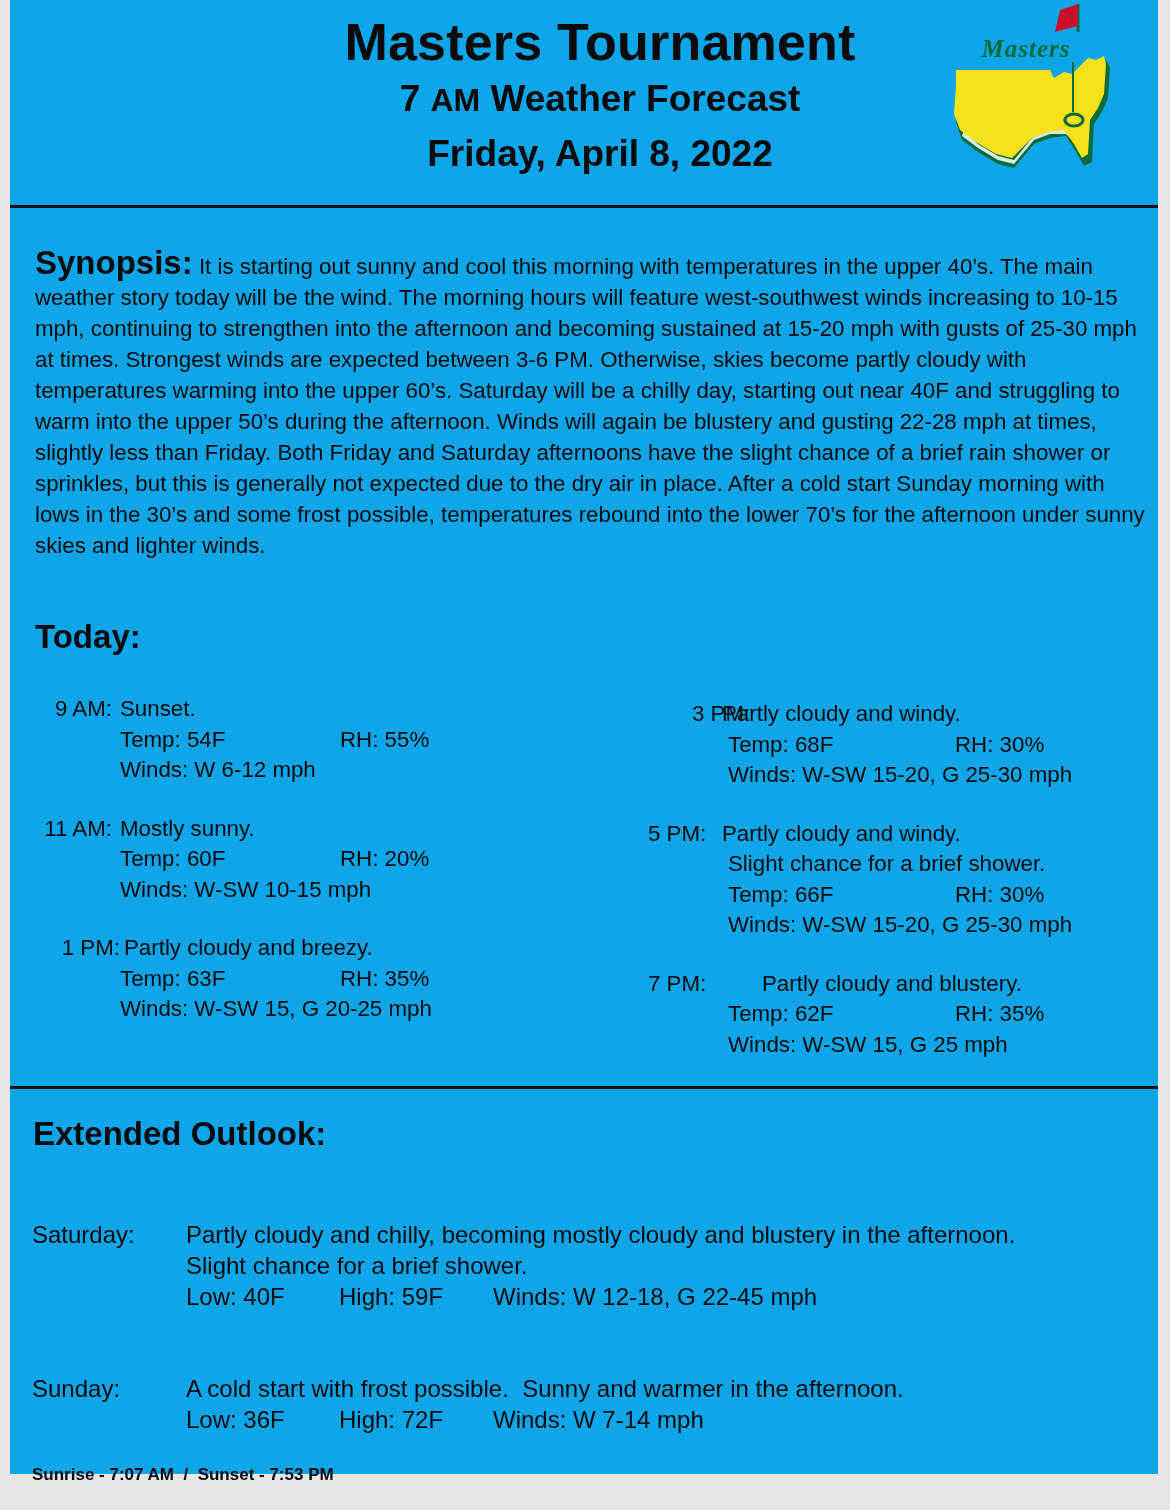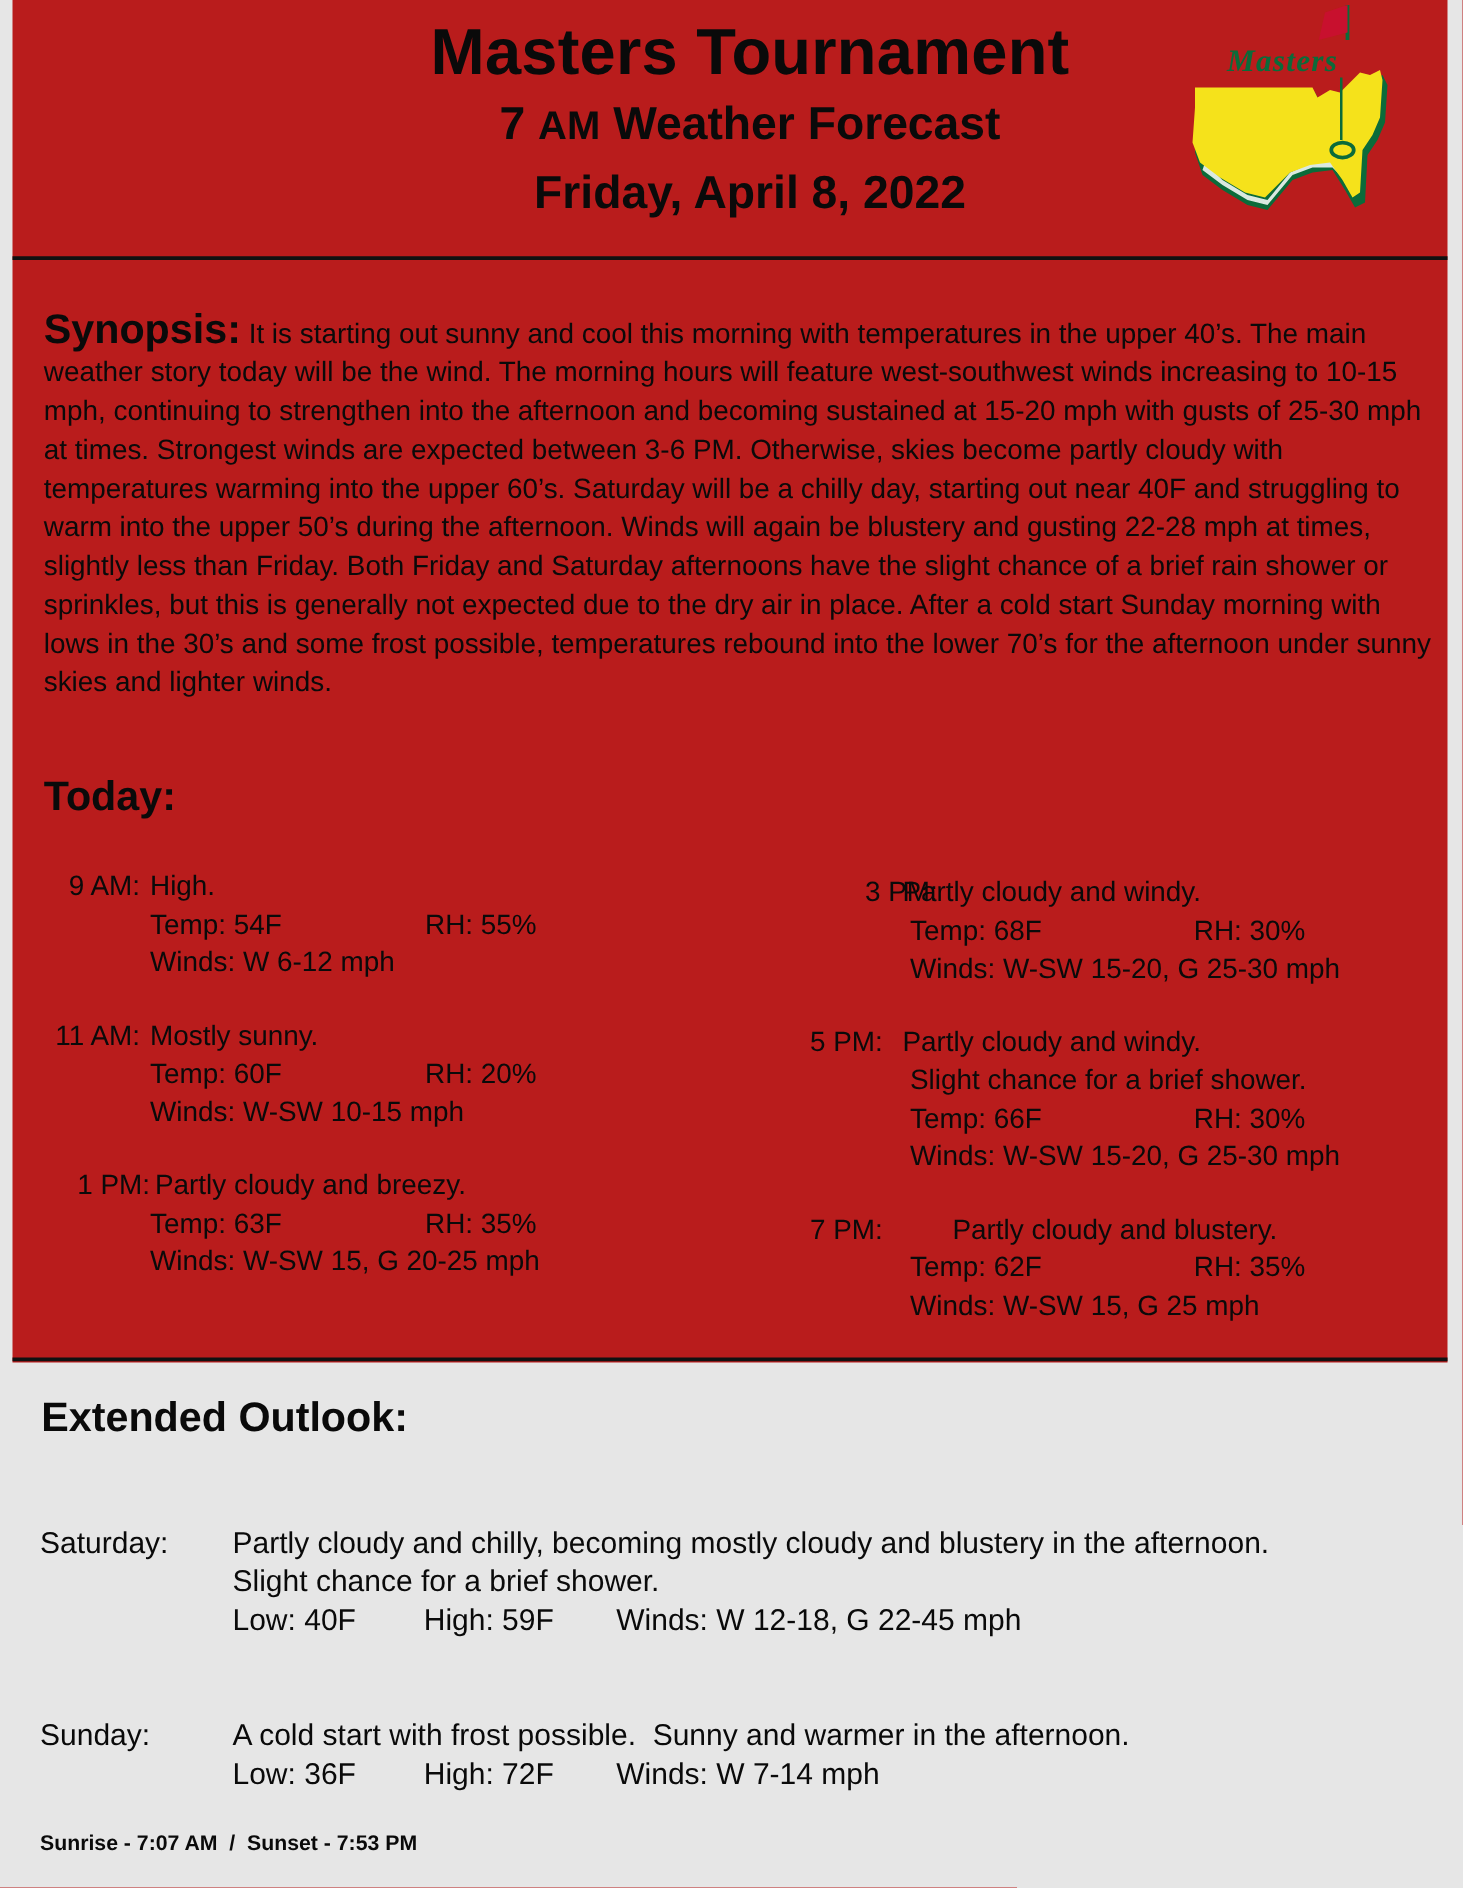--- a/index.html
+++ b/index.html
@@ -5,22 +5,22 @@
   html, body { margin: 0; padding: 0; }
   body {
     width: 1170px; height: 1510px;
     background: #e6e6e6;
     font-family: "Liberation Sans", sans-serif;
     color: #0a0a0a;
     position: relative;
     overflow: hidden;
   }
   .page {
-    position: absolute; left: 10px; top: 0; width: 1148px; height: 1090px;
-    background: #b91c1c;
+    position: absolute; left: 10px; top: 0; width: 1148px; height: 1474px;
+    background: #0ea5e9;
   }
   .header { position: absolute; left: 0; top: 0; width: 1148px; height: 205px; }
   .title-block { position: absolute; left: 190px; top: 12px; width: 800px; text-align: center; }
   .title { font-size: 52px; font-weight: bold; line-height: 60px; letter-spacing: 0.2px; }
   .subtitle { font-size: 37px; font-weight: bold; line-height: 54px; }
   .subtitle .sc { font-size: 32px; }
   .dateline { font-size: 37px; font-weight: bold; line-height: 54px; }
   .logo { position: absolute; left: 932px; top: 2px; width: 170px; height: 172px; }
   .rule { position: absolute; left: 0; width: 1148px; height: 3px; background: #111; }
   .synopsis {
@@ -79,21 +79,21 @@
 
   <div class="synopsis">
     <span class="lbl">Synopsis:</span>
     <span>It is starting out sunny and cool this morning with temperatures in the upper 40’s. The main weather story today will be the wind. The morning hours will feature west-southwest winds increasing to 10-15 mph, continuing to strengthen into the afternoon and becoming sustained at 15-20 mph with gusts of 25-30 mph at times. Strongest winds are expected between 3-6 PM. Otherwise, skies become partly cloudy with temperatures warming into the upper 60’s. Saturday will be a chilly day, starting out near 40F and struggling to warm into the upper 50’s during the afternoon. Winds will again be blustery and gusting 22-28 mph at times, slightly less than Friday. Both Friday and Saturday afternoons have the slight chance of a brief rain shower or sprinkles, but this is generally not expected due to the dry air in place. After a cold start Sunday morning with lows in the 30’s and some frost possible, temperatures rebound into the lower 70’s for the afternoon under sunny skies and lighter winds.</span>
   </div>
 
   <div class="h2" style="left:25px; top:618px;">Today:</div>
 
   <div class="col" style="left:18px; top:694px; width:560px;">
     <div class="entry">
-      <div class="line"><span class="time" style="left:-4px; right:auto; width:92px; text-align:right; padding-right:4px; box-sizing:border-box;">9 AM:</span><span>High.</span></div>
+      <div class="line"><span class="time" style="left:-4px; right:auto; width:92px; text-align:right; padding-right:4px; box-sizing:border-box;">9 AM:</span><span>Sunset.</span></div>
       <div class="sub subrow"><span>Temp: 54F</span><span class="rh">RH: 55%</span></div>
       <div class="sub">Winds: W 6-12 mph</div>
     </div>
     <div class="entry">
       <div class="line"><span class="time" style="left:-4px; right:auto; width:92px; text-align:right; padding-right:4px; box-sizing:border-box;">11 AM:</span><span>Mostly sunny.</span></div>
       <div class="sub subrow"><span>Temp: 60F</span><span class="rh">RH: 20%</span></div>
       <div class="sub">Winds: W-SW 10-15 mph</div>
     </div>
     <div class="entry">
       <div class="line" style="padding-left:96px;"><span class="time" style="left:-4px; right:auto; width:100px; text-align:right; padding-right:4px; box-sizing:border-box;">1 PM:</span><span>Partly cloudy and breezy.</span></div>

